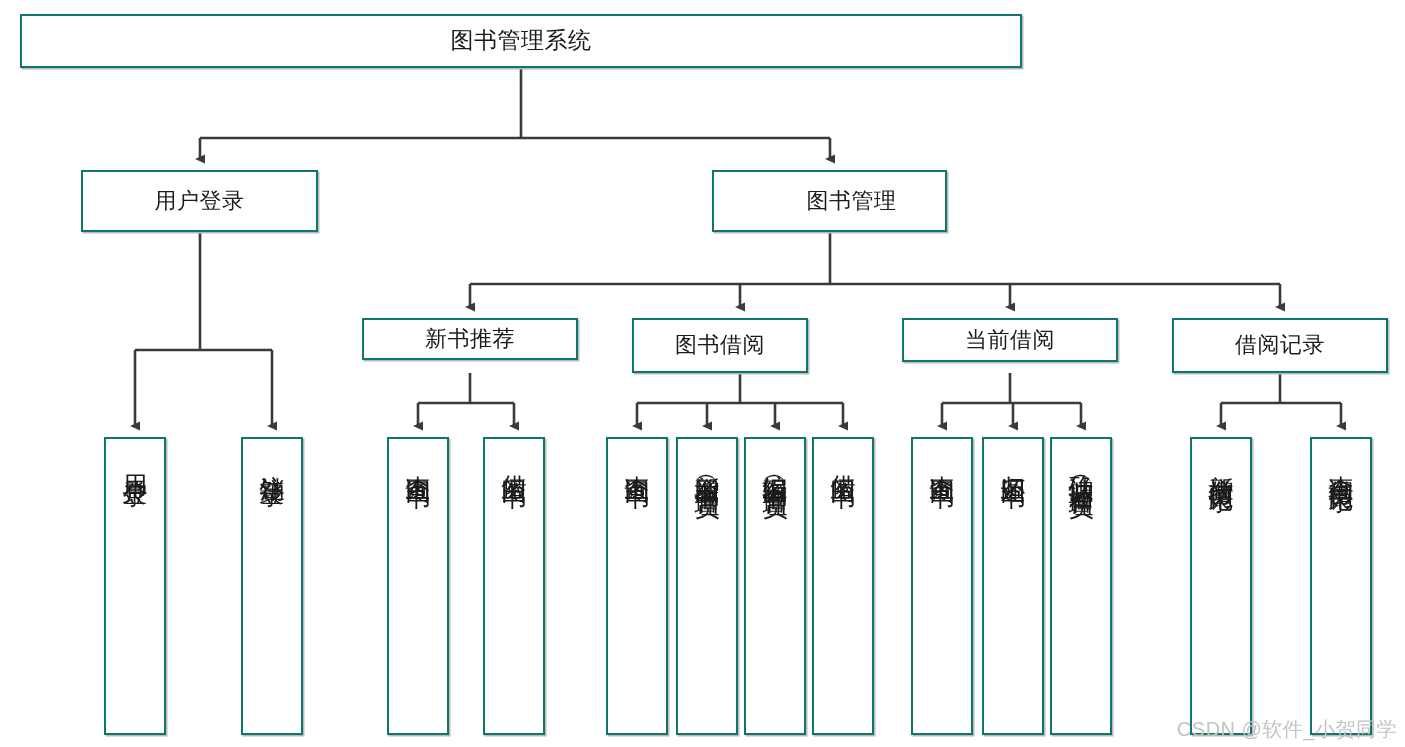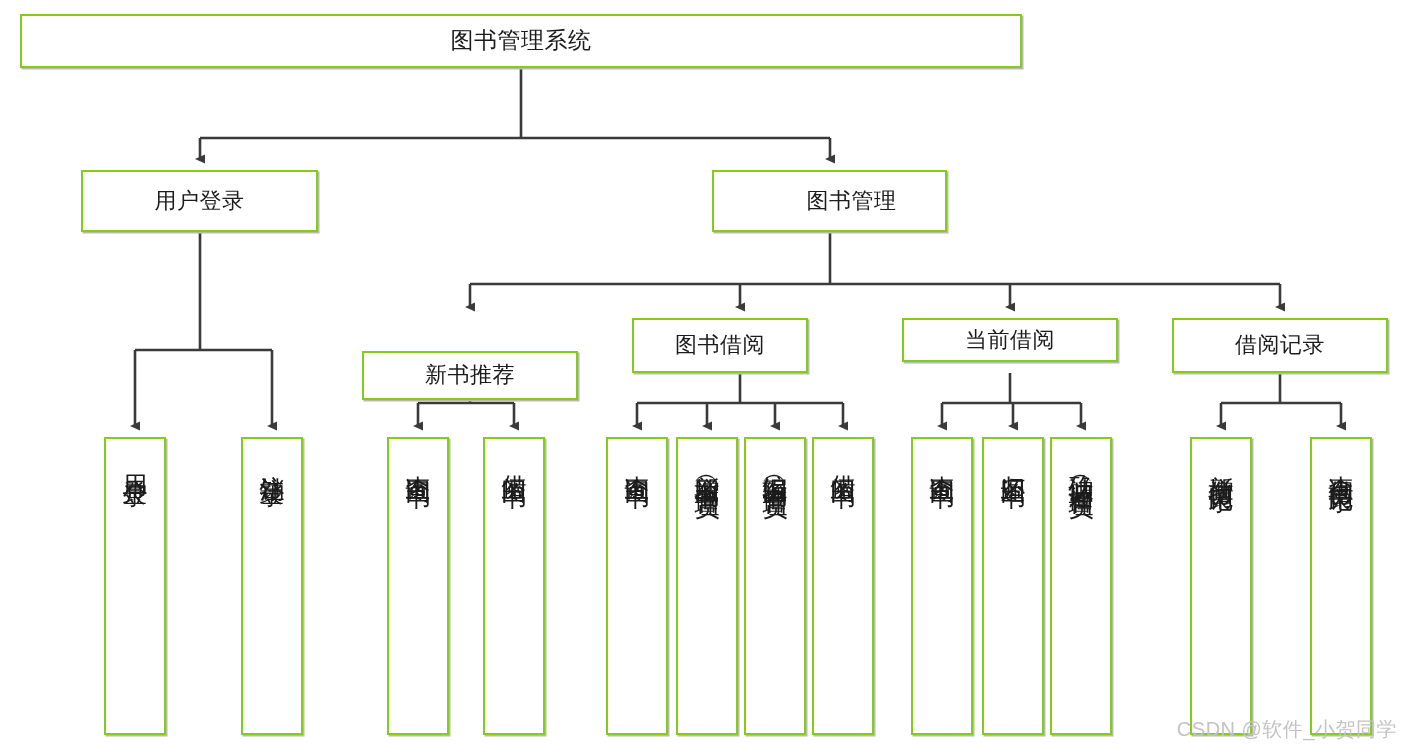--- a/index.html
+++ b/index.html
@@ -23,21 +23,21 @@
     left: 0;
     top: 0;
     width: 1405px;
     height: 747px;
     pointer-events: none;
   }
   .node {
     position: absolute;
     box-sizing: border-box;
     background: #ffffff;
-    border: 2px solid #84cc16;
+    border: 2px solid #0f766e;
     box-shadow: 1.5px 1.5px 0 0 #b9b9b9;
     display: flex;
     align-items: center;
     justify-content: center;
     color: #1b1b1b;
   }
   .node-label {
     display: block;
     text-align: center;
     line-height: 1.12;
@@ -126,21 +126,21 @@
   <div id="nodes">
       <div class="node horiz root" style="left: 20px; top: 14px; width: 1002px; height: 54px;">
         <span class="node-label">图书管理系统</span>
       </div>
       <div class="node horiz" style="left: 81px; top: 170px; width: 237px; height: 62px;">
         <span class="node-label">用户登录</span>
       </div>
       <div class="node horiz" style="left: 712px; top: 170px; width: 235px; height: 62px; padding-left: 44px;">
         <span class="node-label">图书管理</span>
       </div>
-      <div class="node horiz" style="left: 362px; top: 318px; width: 216px; height: 49px; margin-top: 33px;">
+      <div class="node horiz" style="left: 362px; top: 318px; width: 216px; height: 42px;">
         <span class="node-label">新书推荐</span>
       </div>
       <div class="node horiz" style="left: 632px; top: 318px; width: 176px; height: 55px;">
         <span class="node-label">图书借阅</span>
       </div>
       <div class="node horiz" style="left: 902px; top: 318px; width: 216px; height: 44px;">
         <span class="node-label">当前借阅</span>
       </div>
       <div class="node horiz" style="left: 1172px; top: 318px; width: 216px; height: 55px;">
         <span class="node-label">借阅记录</span>

